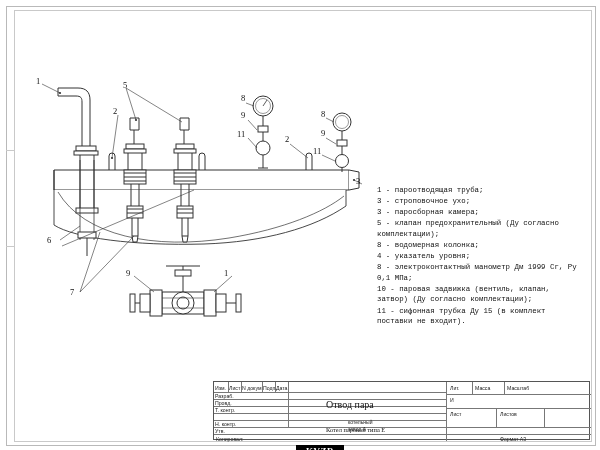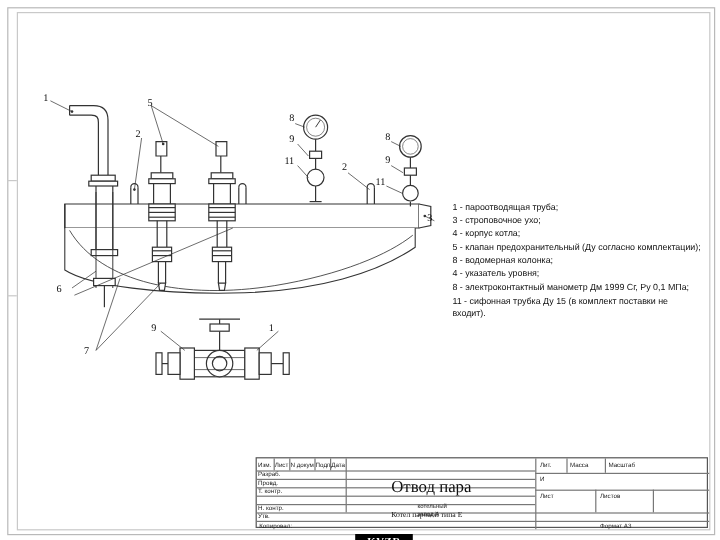--- a/index.html
+++ b/index.html
@@ -37,25 +37,25 @@
     position: absolute;
     left: 6px; top: 150px;
     width: 8px; height: 95px;
     border-top: 1px solid #c9c9c9;
     border-bottom: 1px solid #c9c9c9;
   }
   
   #legend {
     position: absolute;
     left: 377px;
-    top: 168px;
+    top: 185px;
     width: 208px;
     font-size: 7.4px;
     line-height: 10.6px;
-    font-family: Liberation Sans, sans-serif;
+    font-family: Liberation Mono, monospace;
     color: #111;
   }
   #legend div { margin-bottom: 0.5px; }
   
   #titleblock {
     position: absolute;
     left: 213px;
     top: 381px;
     width: 377px;
     height: 59px;
@@ -68,21 +68,21 @@
   .tb-line { position: absolute; background: #777; }
   .tb-cell {
     position: absolute;
     font-size: 5.2px;
     color: #222;
     white-space: nowrap;
   }
   .tb-title {
     position: absolute;
     font-family: "Liberation Serif", serif;
-    font-size: 14px;
+    font-size: 10px;
     color: #111;
   }
   .tb-sub {
     position: absolute;
     font-family: "Liberation Serif", serif;
     font-size: 6.4px;
     color: #111;
   }
   .kvzr-logo {
     position: absolute;
@@ -284,25 +284,26 @@
   <div class="callout" style="left:313px; top:146px;">11</div>
   <div class="callout" style="left:356px; top:176px;">3</div>
   <div class="callout" style="left:47px; top:235px;">6</div>
   <div class="callout" style="left:70px; top:287px;">7</div>
   <div class="callout" style="left:126px; top:268px;">9</div>
   <div class="callout" style="left:224px; top:268px;">1</div>
 
   <div id="legend">
     <div>1 - пароотводящая труба;</div>
     <div>3 - строповочное ухо;</div>
-    <div>4 - корпус котла;</div>
+    <div>3 - паросборная камера;</div>
     <div>5 - клапан предохранительный (Ду согласно комплектации);</div>
     <div>8 - водомерная колонка;</div>
     <div>4 - указатель уровня;</div>
     <div>8 - электроконтактный манометр Дм 1999 Сг, Ру 0,1 МПа;</div>
+    <div>10 - паровая задвижка (вентиль, клапан, затвор) (Ду согласно комплектации);</div>
     <div>11 - сифонная трубка Ду 15 (в комплект поставки не входит).</div>
   </div>
 
   <div id="titleblock">
 
     <div class="tb-line" style="left:74px; top:0; width:1px; height:45px;"></div>
     <div class="tb-line" style="left:232px; top:0; width:1px; height:59px;"></div>
     <div class="tb-line" style="left:258px; top:0; width:1px; height:12px;"></div>
     <div class="tb-line" style="left:290px; top:0; width:1px; height:12px;"></div>
     <div class="tb-line" style="left:282px; top:26px; width:1px; height:19px;"></div>

